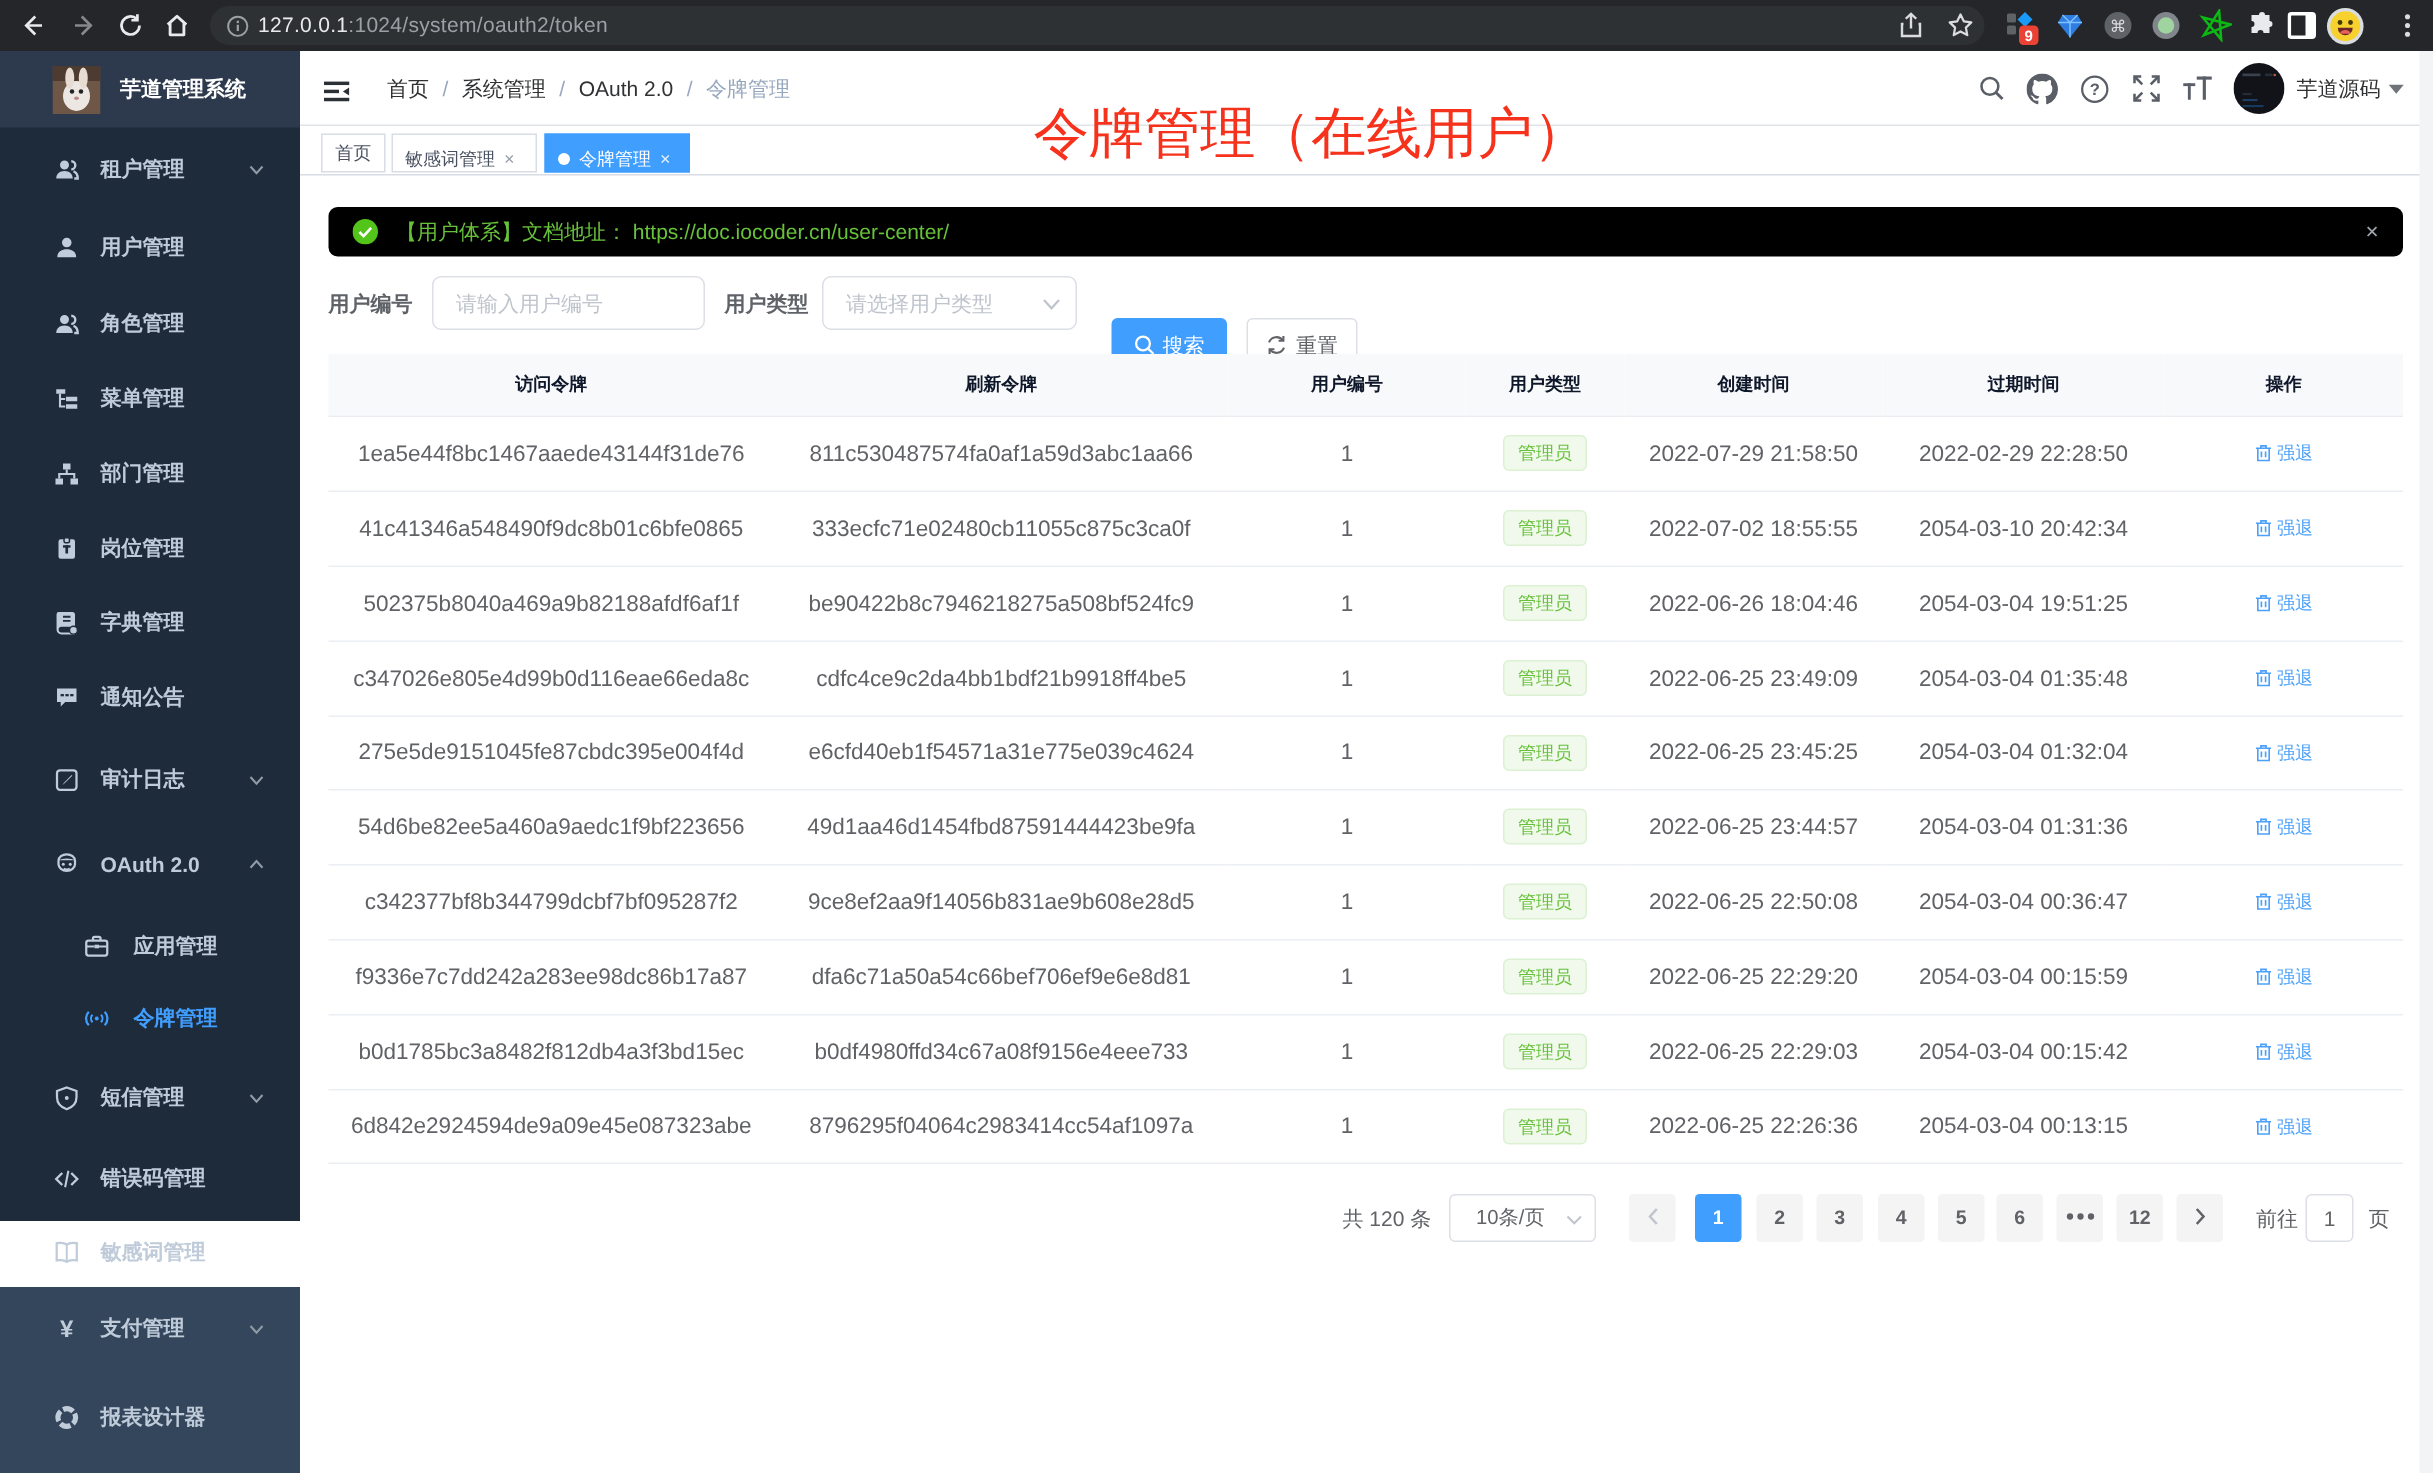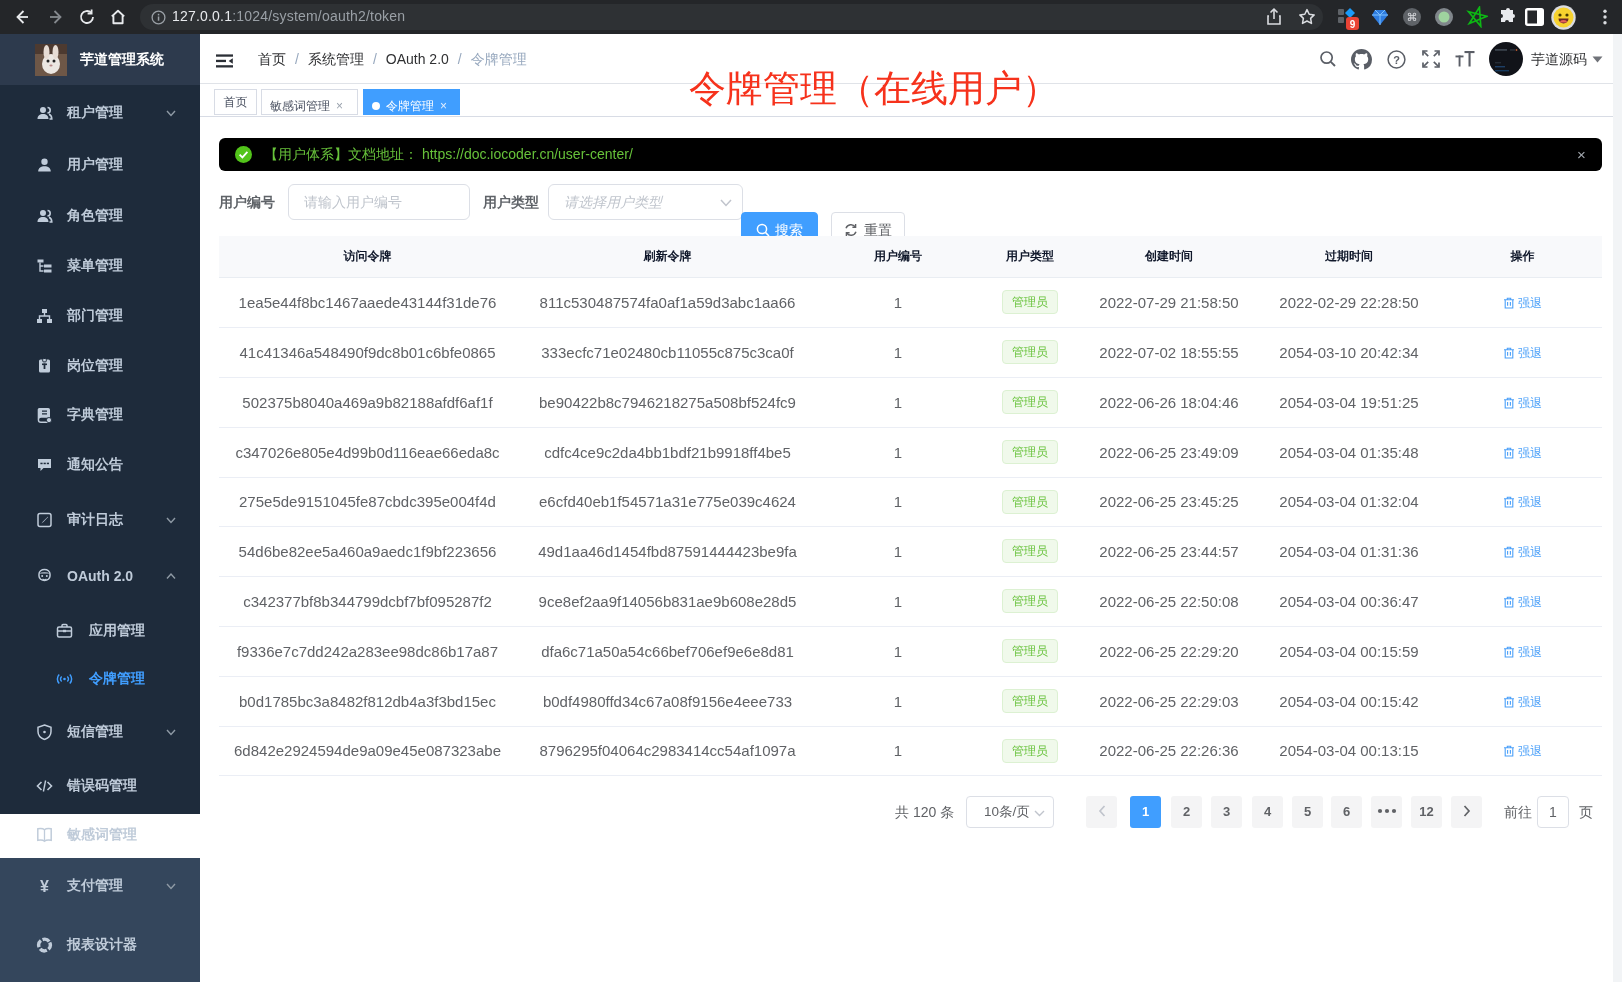--- a/index.html
+++ b/index.html
@@ -378,21 +378,21 @@
       <circle cx="8.5" cy="8.5" r="8.5" fill="#52c41a"></circle>
       <path d="M4.6 8.7 L7.4 11.4 L12.4 5.9" stroke="#fff" stroke-width="1.8" fill="none"></path>
     </svg>
   <div class="msg">【用户体系】文档地址：&nbsp;https://doc.iocoder.cn/user-center/</div>
   <div class="close">×</div>
 </div>
 
 <div class="flabel" style="left:219px;">用户编号</div>
 <div class="finput" style="left:288px;width:182px;">请输入用户编号</div>
 <div class="flabel" style="left:483px;">用户类型</div>
-<div class="finput" style="left:548px;width:195px;font-style:italic;">请选择用户类型
+<div class="finput" style="left:548px;width:170px;">请选择用户类型
   <svg style="position:absolute;right:10px;top:14px" width="12" height="8" viewBox="0 0 12 8">
       <path d="M1 1 L6 6.5 L11 1" stroke="#c0c4cc" stroke-width="1.5" fill="none"></path>
     </svg>
 </div>
 <div class="btn primary" style="left:741px;width:77px;">
   <svg style="vertical-align:-2px;margin-right:5px" width="14" height="14" viewBox="0 0 14 14">
       <circle cx="6" cy="6" r="4.6" stroke="#fff" stroke-width="1.5" fill="none"></circle>
       <path d="M9.4 9.4 L13 13" stroke="#fff" stroke-width="1.5"></path>
     </svg>搜索</div>
 <div class="btn plain" style="left:831px;width:74px;">
@@ -546,21 +546,21 @@
                 <path d="M4.6 5 V8.8 M7.4 5 V8.8" stroke="#4ba0f9" stroke-width="1.1"></path>
               </svg>强退</span></td>
         </tr>
       </tbody>
     </table>
 </div>
 
 <div class="abs" style="left:1613px;top:34px;width:9px;height:948px;background:#f2f4f6;"></div>
 <div id="pager">
   <div class="abs" style="left:895px;top:0;line-height:32px;">共 120 条</div>
-  <div class="abs" style="left:966px;top:0;width:88px;height:32px;border:1px solid #dcdfe6;border-radius:4px;line-height:30px;font-size:13.5px;color:#606266;padding-left:17px;">10条/页
+  <div class="abs" style="left:966px;top:0;width:98px;height:32px;border:1px solid #dcdfe6;border-radius:4px;line-height:30px;font-size:13.5px;color:#606266;padding-left:17px;">10条/页
     <svg style="position:absolute;right:8px;top:13px" width="11" height="7" viewBox="0 0 11 7">
         <path d="M1 1 L5.5 5.5 L10 1" stroke="#c0c4cc" stroke-width="1.4" fill="none"></path>
       </svg>
   </div>
   <div class="pbtn" style="left:1086px;color:#c0c4cc;"><svg width="8" height="12" viewBox="0 0 8 12" style="vertical-align:-1px">
         <path d="M6.5 1 L2 6 L6.5 11" stroke="#c0c4cc" stroke-width="1.7" fill="none"></path>
       </svg></div>
   <div class="pbtn on" style="left:1130px;">1</div>
   <div class="pbtn" style="left:1171px;">2</div>
   <div class="pbtn" style="left:1211px;">3</div>

